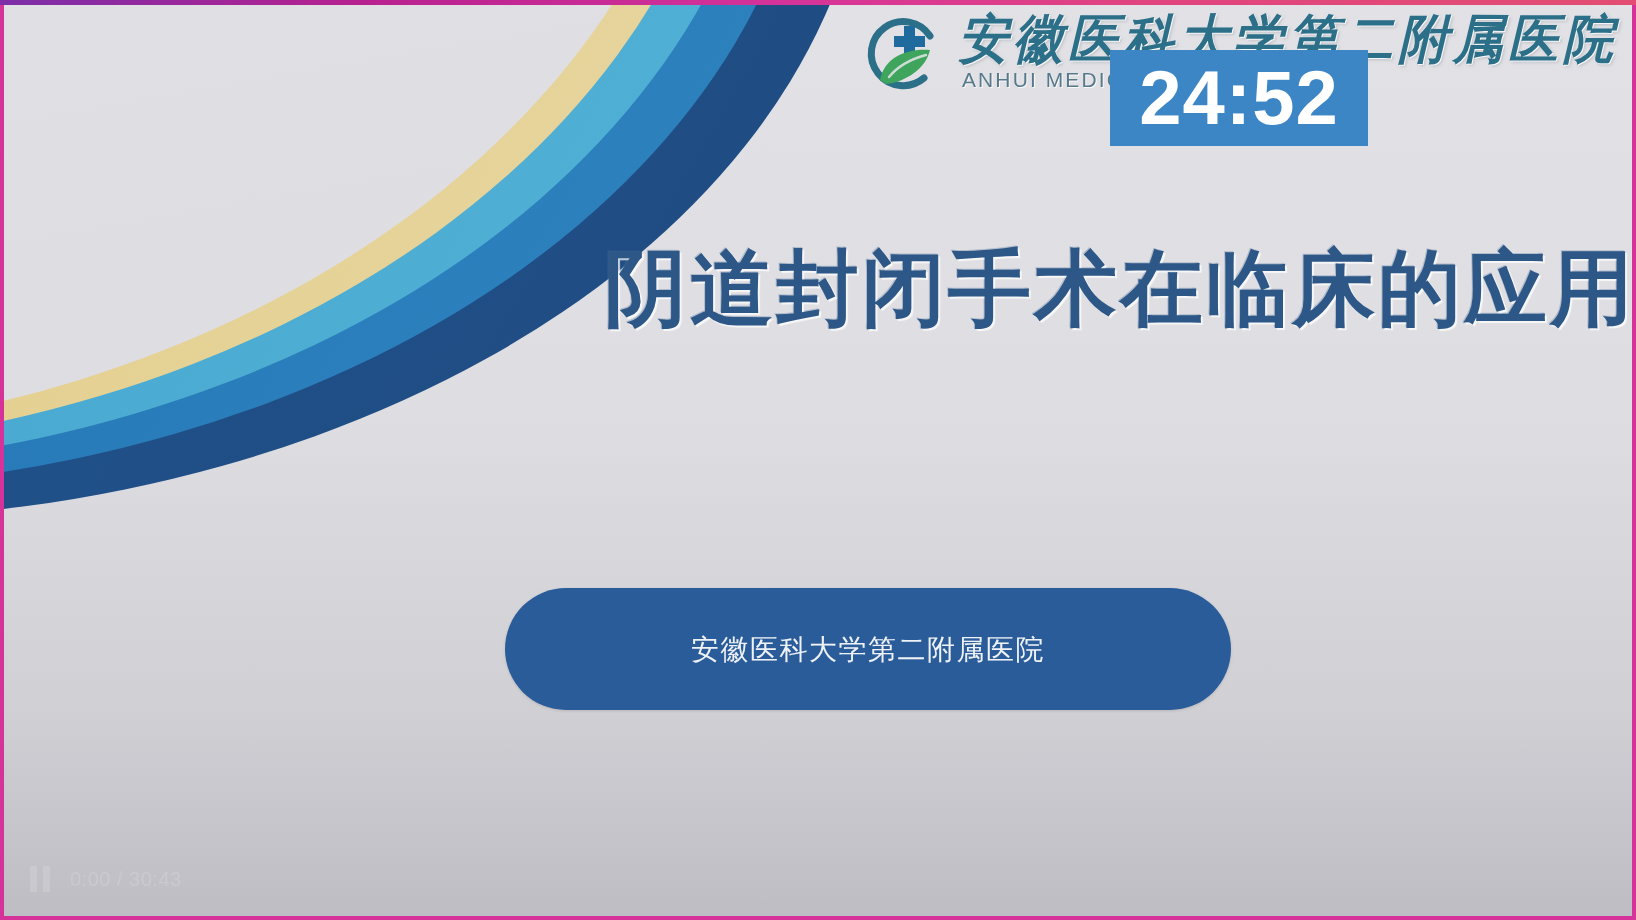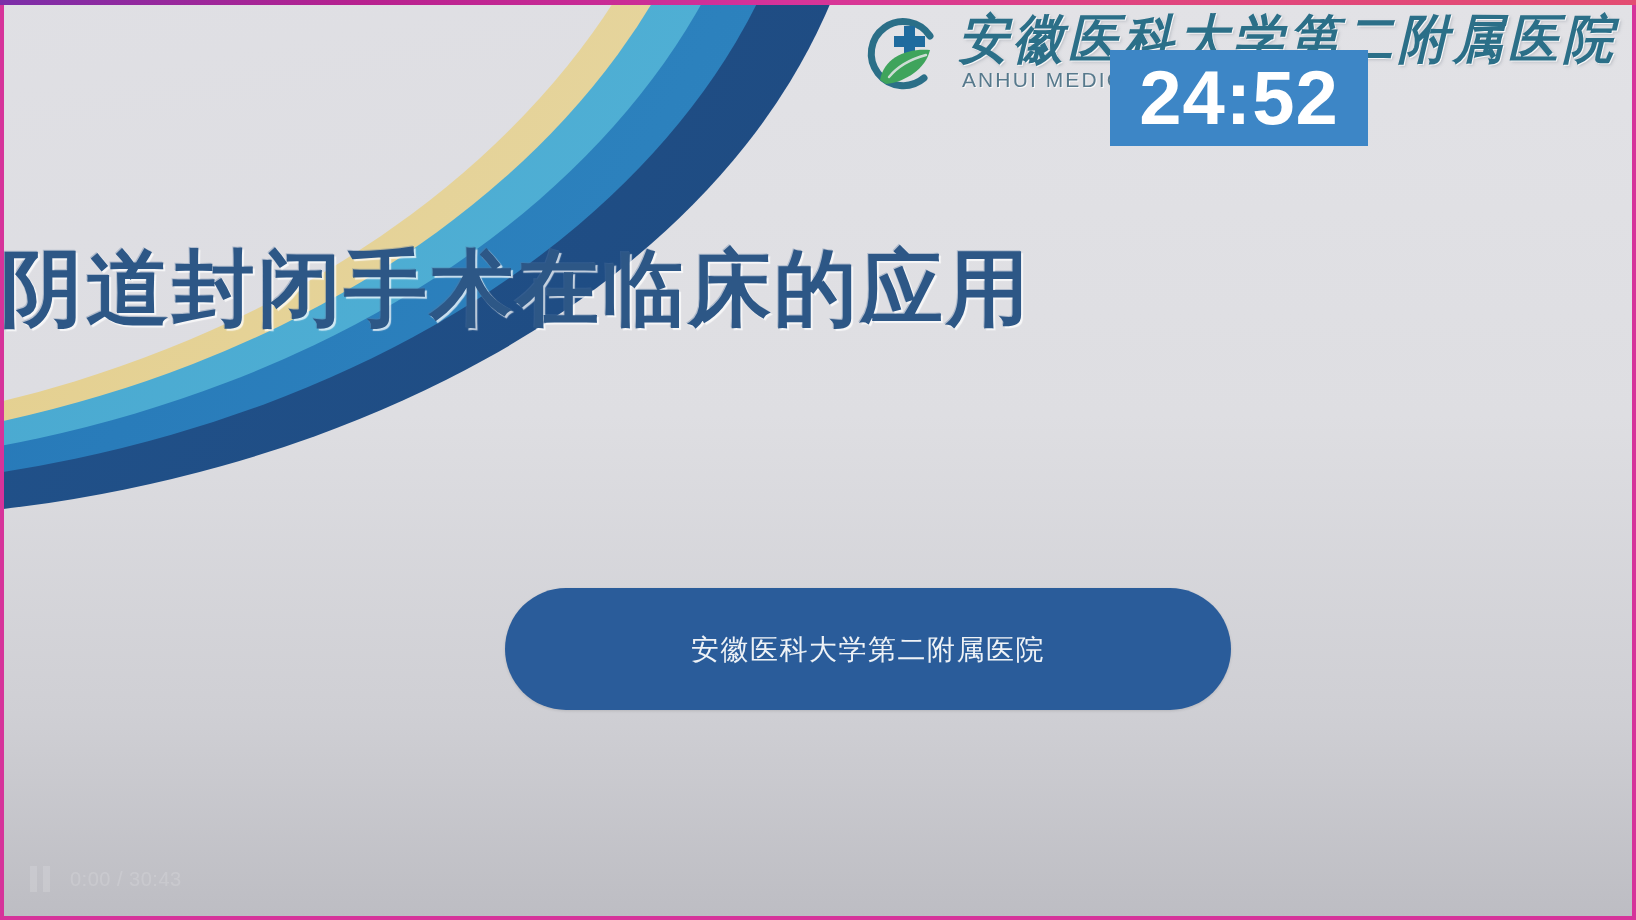--- a/index.html
+++ b/index.html
@@ -154,21 +154,21 @@
     font-family: "Liberation Sans", "DejaVu Sans", sans-serif;
     text-align: center;
   }
 
   
   #slide-title {
     position: absolute;
     left: 0;
     right: 0;
     top: 243px;
-    text-align: left;
+    text-align: right;
     z-index: 15;
   }
   #slide-title-text {
     display: inline-block;
     font-size: 83px;
     font-weight: bold;
     color: #2d5786;
     letter-spacing: 3px;
     line-height: 1.1;
     font-family: "DejaVu Sans", "Liberation Sans", sans-serif;

